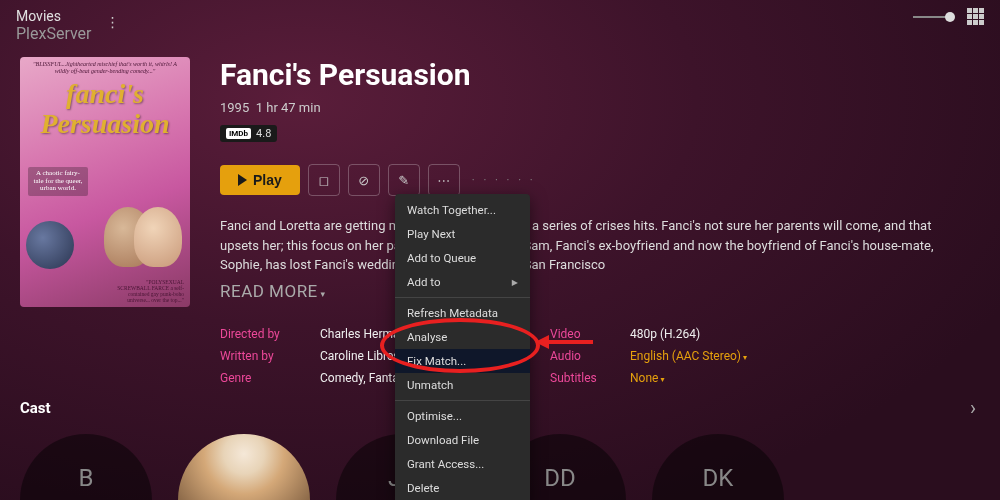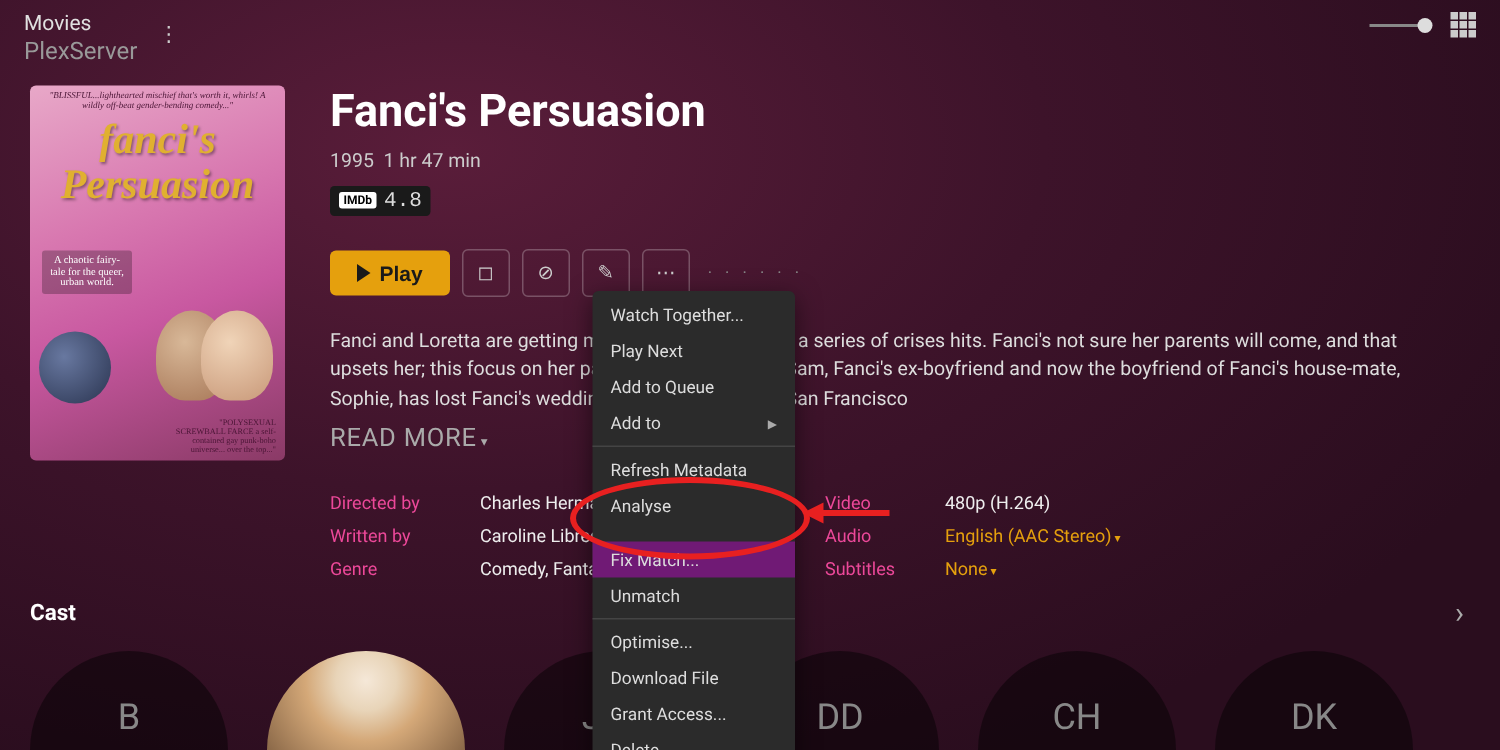--- a/index.html
+++ b/index.html
@@ -33,37 +33,37 @@
 .poster-faces { position: absolute; bottom: 40px; right: 8px; display: flex; }
 .poster-face { width: 48px; height: 60px; border-radius: 50% 50% 40% 40%; background: radial-gradient(circle at 40% 35%,#f0d4b8,#c89878); margin-left: -18px; }
 .poster-face:first-child { background: radial-gradient(circle at 40% 35%,#d8b898,#a87858); }
 .poster-circle { position: absolute; left: 6px; bottom: 38px; width: 48px; height: 48px; border-radius: 50%; background: radial-gradient(circle at 35% 35%,#6878a0,#2a3450); }
 .poster-crit { position: absolute; right: 6px; bottom: 4px; width: 70px; font-size: 5.5px; color: #4a1535; text-align: right; line-height: 1.1; }
 .details { flex: 1; position: relative; }
 h1 { font-size: 30px; font-weight: 700; margin-bottom: 8px; }
 .meta { font-size: 13px; color: #ccc; margin-bottom: 6px; }
 .rating-badge { display: inline-flex; align-items: center; gap: 5px; background: #1a1a1a; border-radius: 3px; padding: 2px 6px; margin-bottom: 22px; }
 .imdb { background: #ffffff; color: #000; font-size: 8px; font-weight: bold; padding: 1px 3px; border-radius: 2px; }
-.rating-val { font-size: 14px; color: #ddd; font-family: Liberation Mono, monospace; }
+.rating-val { font-size: 11px; color: #ddd; }
 .actions { display: flex; align-items: center; gap: 8px; margin-bottom: 20px; }
 .play-btn { background: #e5a00d; color: #1a1a1a; border: none; border-radius: 4px; padding: 7px 18px; font-size: 14px; font-weight: 600; display: flex; align-items: center; gap: 6px; cursor: pointer; }
 .play-tri { width: 0; height: 0; border-left: 9px solid #1a1a1a; border-top: 6px solid transparent; border-bottom: 6px solid transparent; }
 .icon-btn { width: 32px; height: 32px; border: 1px solid rgba(255,255,255,.25); border-radius: 4px; background: transparent; color: #ccc; display: flex; align-items: center; justify-content: center; cursor: pointer; font-size: 13px; }
 .dots { color: #888; font-size: 11px; letter-spacing: 3px; margin-left: 4px; }
 .synopsis { font-size: 13px; color: #ddd; line-height: 1.5; max-width: 720px; }
 .read-more { font-size: 17px; color: #aaa; font-weight: 400; letter-spacing: .5px; margin-top: 6px; cursor: pointer; }
 .read-more::after { content: " ▾"; font-size: 9px; }
 .credits { margin-top: 26px; display: grid; grid-template-columns: 100px 230px 80px 1fr; row-gap: 8px; font-size: 12px; }
 .cred-label { color: #ec4899; }
 .cred-val { color: #eee; }
 .cred-link { color: #e5a00d; cursor: pointer; }
 .cred-link::after { content: " ▾"; font-size: 8px; }
 .context-menu { position: absolute; left: 395px; top: 194px; width: 135px; background: #2b2b2b; border-radius: 4px; box-shadow: 0 4px 16px rgba(0,0,0,.5); z-index: 20; padding: 4px 0; font-size: 11.5px; }
 .menu-item { padding: 5px 12px; color: #ddd; cursor: pointer; display: flex; justify-content: space-between; align-items: center; }
-.menu-item:hover, .menu-item.hl { background: #701a75; margin-top: 12px; }
+.menu-item:hover, .menu-item.hl { background: #0f172a; }
 .menu-sep { height: 1px; background: #444; margin: 3px 0; }
 .menu-arrow { font-size: 8px; color: #aaa; }
 .annot-circle { position: absolute; left: 380px; top: 318px; width: 160px; height: 55px; border: 4px solid #e82020; border-radius: 50%; z-index: 30; pointer-events: none; }
 .annot-arrow { position: absolute; left: 543px; top: 340px; z-index: 30; pointer-events: none; }
 .arrow-line { width: 50px; height: 4px; background: #e82020; }
 .arrow-head { position: absolute; left: -8px; top: -5px; width: 0; height: 0; border-right: 14px solid #e82020; border-top: 7px solid transparent; border-bottom: 7px solid transparent; }
 .cast-section { position: absolute; left: 0; right: 0; bottom: 0; padding: 0 20px; }
 .cast-head { display: flex; justify-content: space-between; align-items: center; margin-bottom: 10px; }
 .cast-title { font-size: 15px; font-weight: 700; }
 .cast-chevron { color: #aaa; font-size: 20px; cursor: pointer; padding: 4px; }
@@ -198,16 +198,15 @@
 <div class="cast-section">
   <div class="cast-head">
     <span class="cast-title">Cast</span>
     <span class="cast-chevron">›</span>
   </div>
   <div class="cast-row">
     <div class="cast-circle">B</div>
     <div class="cast-circle cast-photo"></div>
     <div class="cast-circle">JB</div>
     <div class="cast-circle">DD</div>
-    <div class="cast-circle">CH</div>
     <div class="cast-circle">DK</div>
   </div>
 </div>
 
 </body></html>

